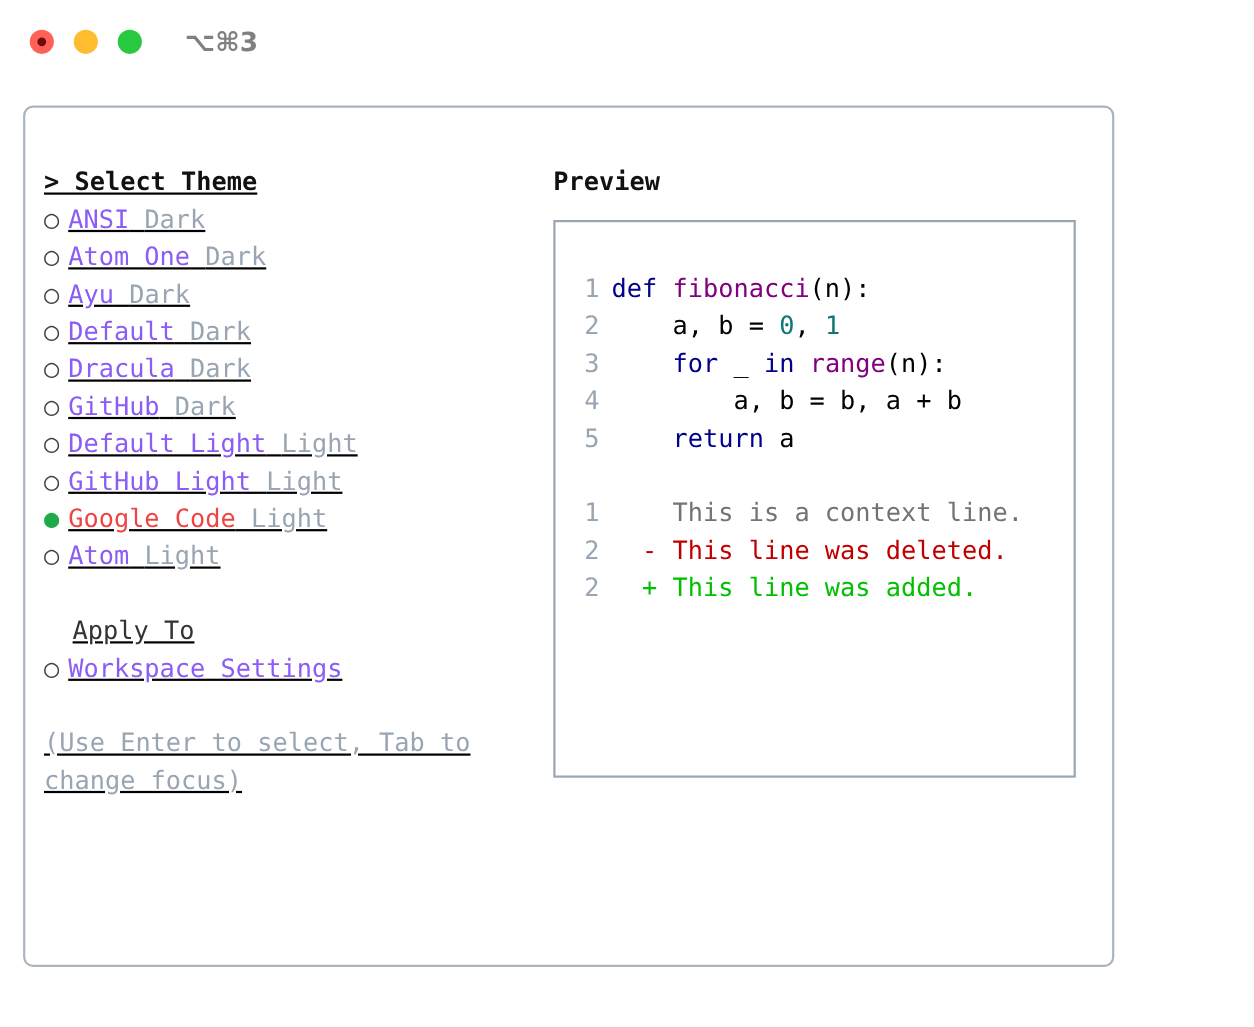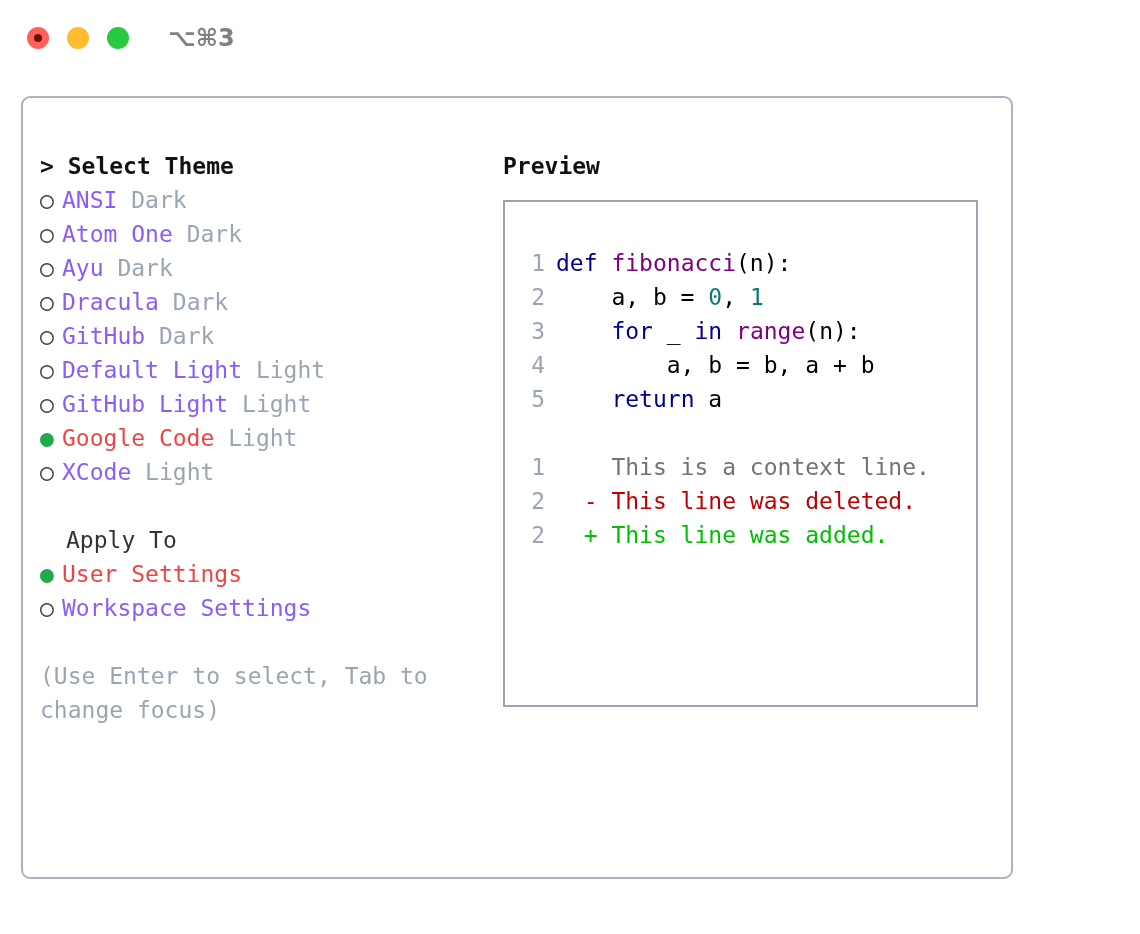--- a/index.html
+++ b/index.html
@@ -67,20 +67,21 @@
     border-radius: 9px;
     box-sizing: border-box;
     background: #ffffff;
   }
 
   
   #theme-column {
     position: absolute;
     left: 17px; top: 51px;
     width: 450px;
+    text-decoration: underline;
   }
   #theme-header {
     font-size: 23px;
     font-weight: 700;
     color: #111111;
     line-height: 34px;
     white-space: pre;
   }
   .opt-row {
     font-size: 23px;
@@ -177,32 +178,32 @@
   <div id="main-panel">
 
     <div id="theme-column">
 
       <div id="theme-header">&gt; Select Theme</div>
 
       <div id="theme-list">
           <div class="opt-row"><span class="bullet">○</span><span class="opt-name">ANSI</span><span> </span><span class="opt-tag">Dark</span></div>
           <div class="opt-row"><span class="bullet">○</span><span class="opt-name">Atom One</span><span> </span><span class="opt-tag">Dark</span></div>
           <div class="opt-row"><span class="bullet">○</span><span class="opt-name">Ayu</span><span> </span><span class="opt-tag">Dark</span></div>
+          <div class="opt-row"><span class="bullet">○</span><span class="opt-name">Default</span><span> </span><span class="opt-tag">Dark</span></div>
           <div class="opt-row"><span class="bullet">○</span><span class="opt-name">Dracula</span><span> </span><span class="opt-tag">Dark</span></div>
           <div class="opt-row"><span class="bullet">○</span><span class="opt-name">GitHub</span><span> </span><span class="opt-tag">Dark</span></div>
           <div class="opt-row"><span class="bullet">○</span><span class="opt-name">Default Light</span><span> </span><span class="opt-tag">Light</span></div>
           <div class="opt-row"><span class="bullet">○</span><span class="opt-name">GitHub Light</span><span> </span><span class="opt-tag">Light</span></div>
           <div class="opt-row selected"><span class="bullet selected">●</span><span class="opt-name">Google Code</span><span> </span><span class="opt-tag">Light</span></div>
-          <div class="opt-row"><span class="bullet">○</span><span class="opt-name">XCode</span><span> </span><span class="opt-tag">Light</span></div>
+          <div class="opt-row"><span class="bullet">○</span><span class="opt-name">Atom</span><span> </span><span class="opt-tag">Light</span></div>
         </div>
 
       <div id="apply-block">
         <div id="apply-header">Apply To</div>
         <div id="apply-list">
-            <div class="opt-row selected"><span class="bullet selected">●</span><span class="opt-name">User Settings</span></div>
             <div class="opt-row"><span class="bullet">○</span><span class="opt-name">Workspace Settings</span></div>
           </div>
       </div>
 
       <div id="hint-text">(Use Enter to select, Tab to change focus)</div>
     </div>
 
     <div id="preview-column">
       <div id="preview-header">Preview</div>
       <div id="preview-box">

